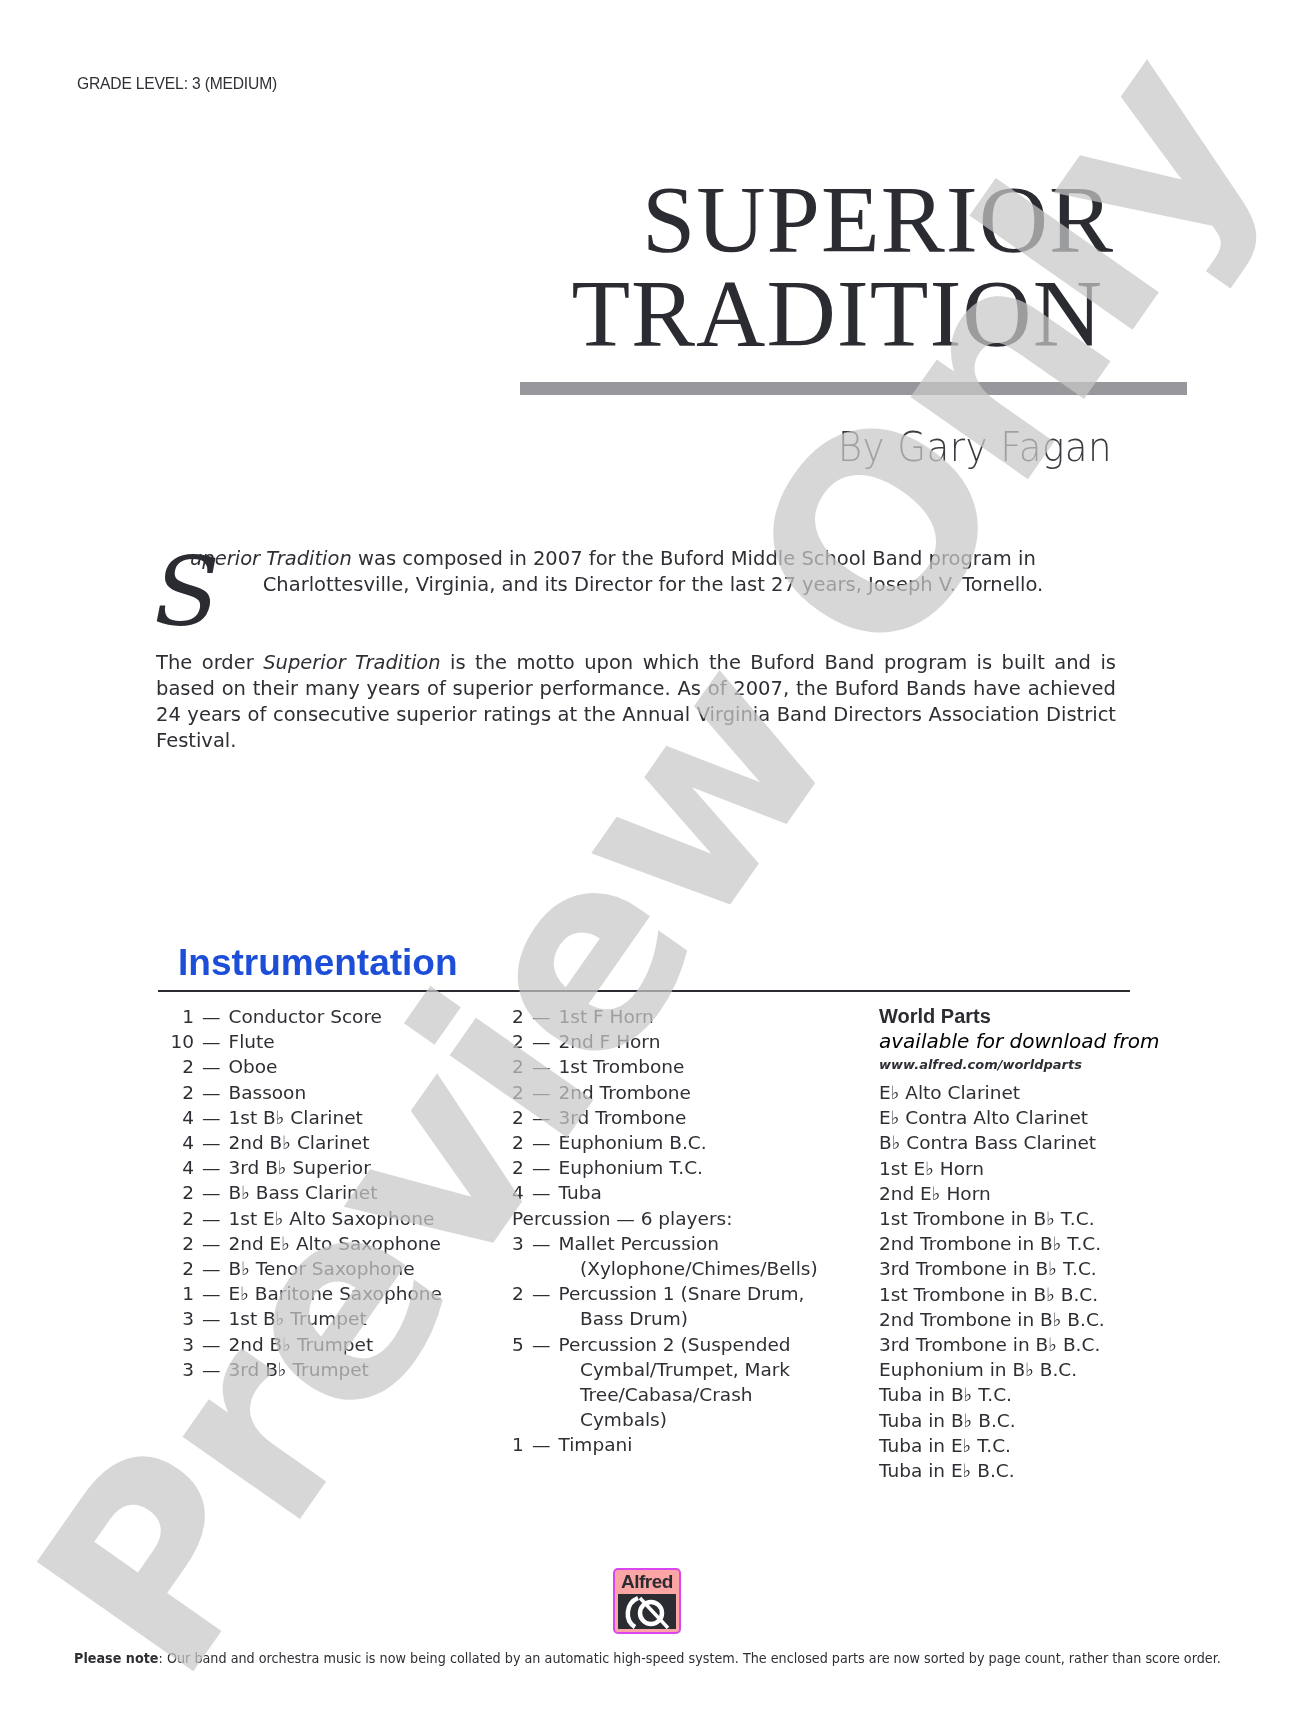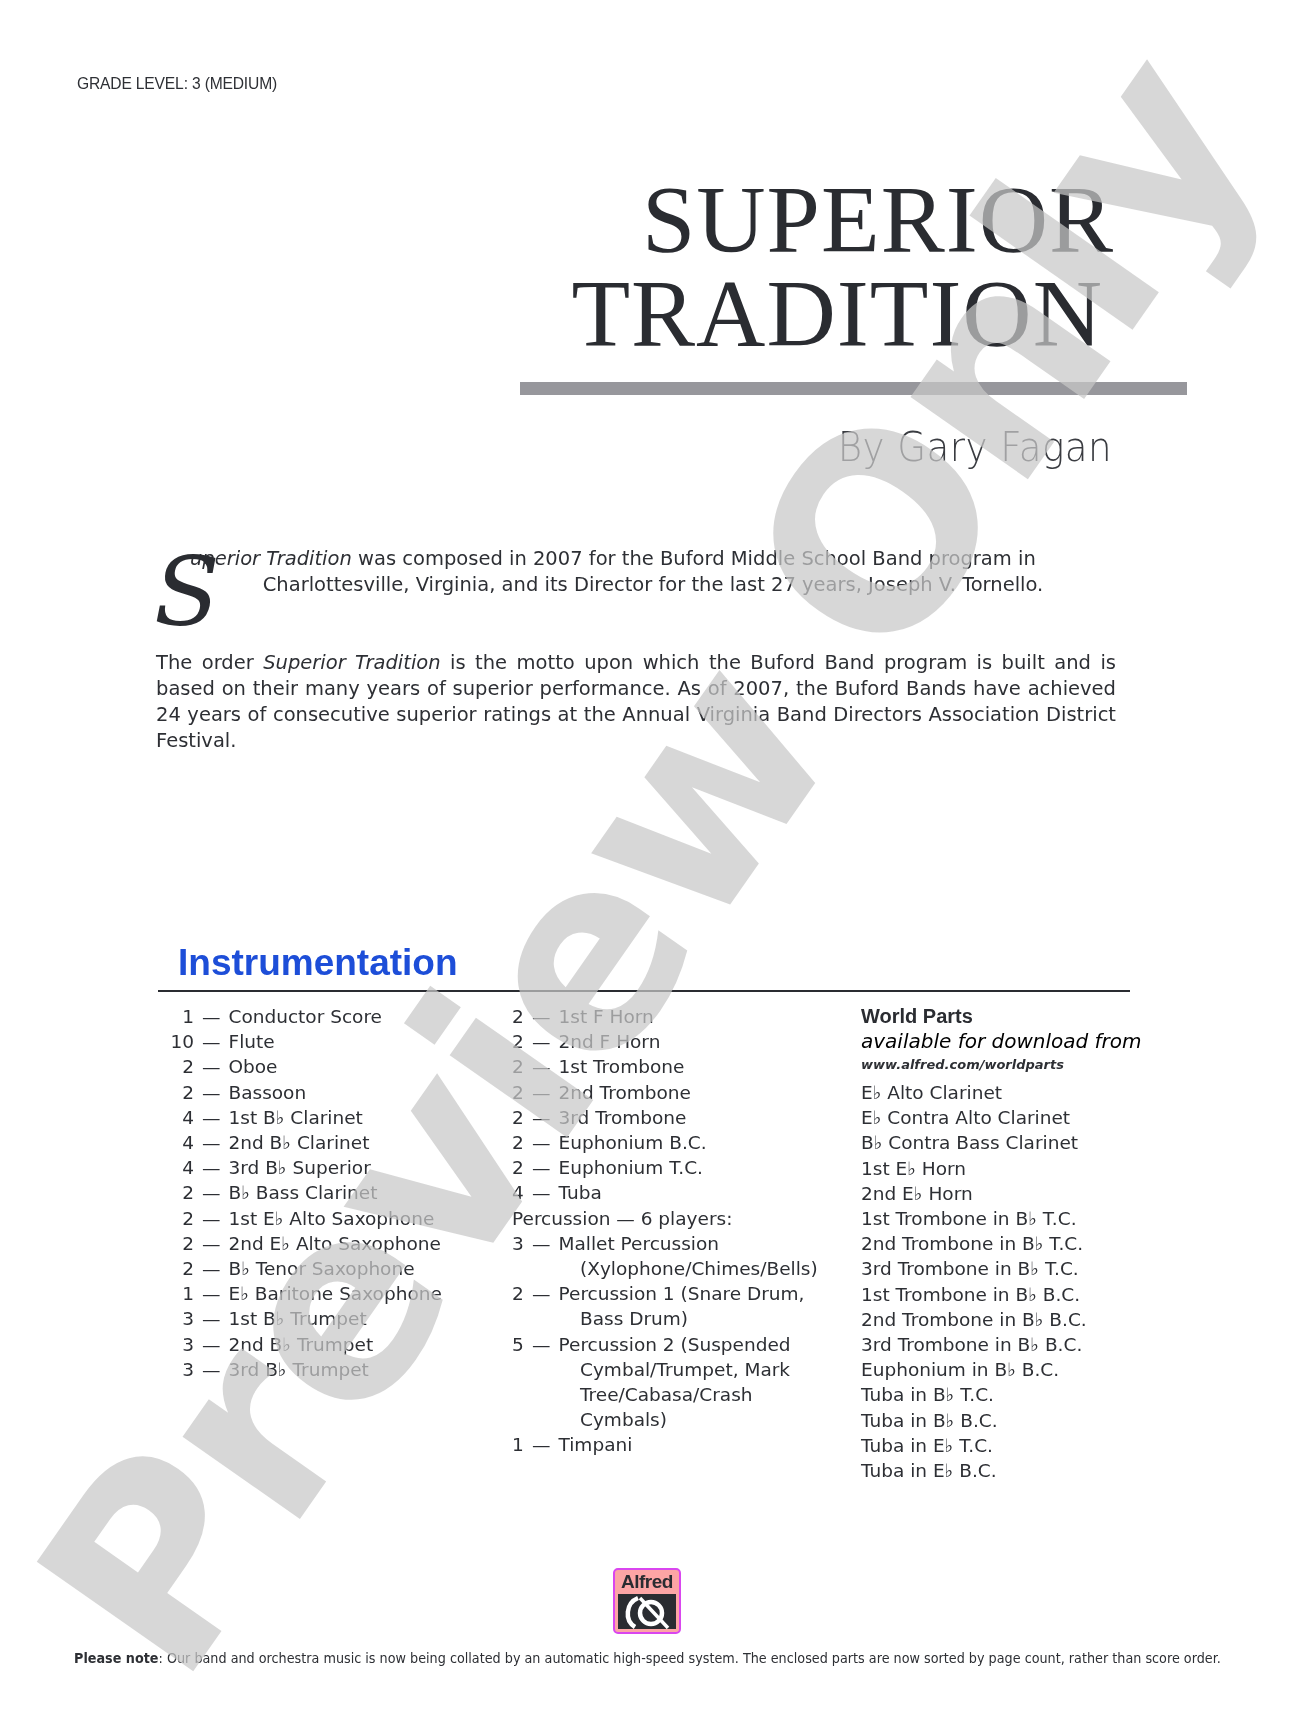--- a/index.html
+++ b/index.html
@@ -21,21 +21,21 @@
   .para1-text { padding-left: 34px; display: block; }
   .para1-text .line2 { display: block; text-align: center; }
   .ital { font-style: italic; }
 
   .instr-head { left: 158px; top: 942px; font-family: "Liberation Sans", sans-serif; font-weight: bold; font-size: 37px; color: #1d4ed8; margin-left: 20px; }
   .instr-rule { left: 158px; top: 990px; width: 972px; height: 2px; background: #2a2c31; }
 
   .col { font-family: "DejaVu Sans", sans-serif; font-size: 18.5px; line-height: 25.2px; color: #2d2f34; }
   .col1 { left: 160px; top: 1004px; }
   .col2 { left: 512px; top: 1004px; }
-  .col3 { left: 861px; top: 1004px; }
+  .col3 { left: 879px; top: 1004px; }
   .row { display: flex; white-space: nowrap; }
   .col1 .qty { width: 34px; text-align: right; }
   .col2 .qty { width: 12px; text-align: left; }
   .dash { padding: 0 8px; }
   .indent { padding-left: 68px; white-space: nowrap; }
   .wp-head { font-family: "Liberation Sans", sans-serif; font-weight: bold; font-size: 20px; line-height: 25px; color: #2a2c31; }
   .wp-sub { font-style: italic; font-size: 20px; line-height: 24px; color: #000000; }
   .wp-url { font-style: italic; font-weight: bold; font-size: 13px; line-height: 24px; margin-bottom: 3px; }
 
   .logo { left: 613px; top: 1568px; width: 68px; height: 66px; border: 2px solid #d946ef; border-radius: 5px; box-sizing: border-box; background: #fca5a5; overflow: hidden; }

